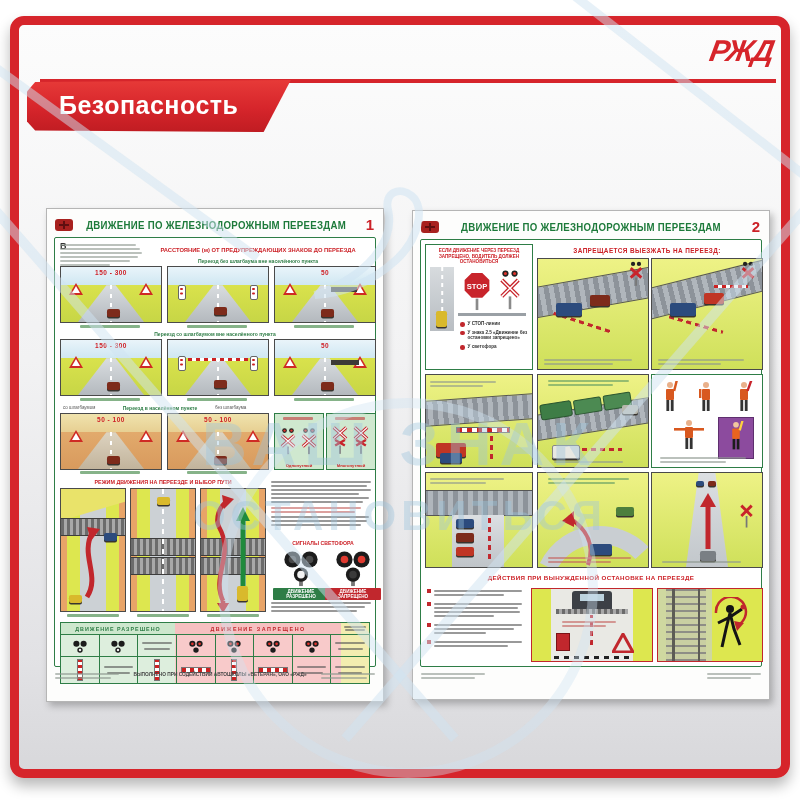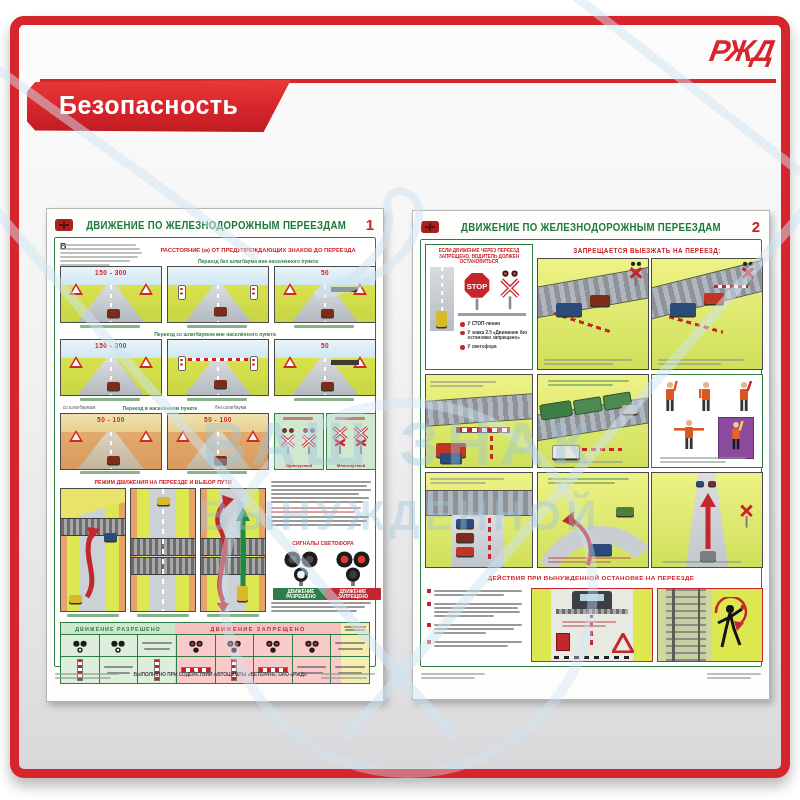--- a/index.html
+++ b/index.html
@@ -717,15 +717,15 @@
           <div class="stub" style="width:54px"></div>
       </div>
       <div style="width:54px">
         <div class="stub" style="width:54px"></div>
           <div class="stub" style="width:44px"></div>
       </div>
     </div>
   </div>
 
   <div class="wmtext" style="top:408px;font-size:62px;letter-spacing:8px">ВАШ ЗНАК</div>
-  <div class="wmtext" style="top:492px;font-size:42px;letter-spacing:5px">ВЫНУЖДЕННОЙ</div>
+  <div class="wmtext" style="top:492px;font-size:42px;letter-spacing:5px">ОСТАНОВИТЬСЯ</div>
 
 </div>
 
 </body></html>

